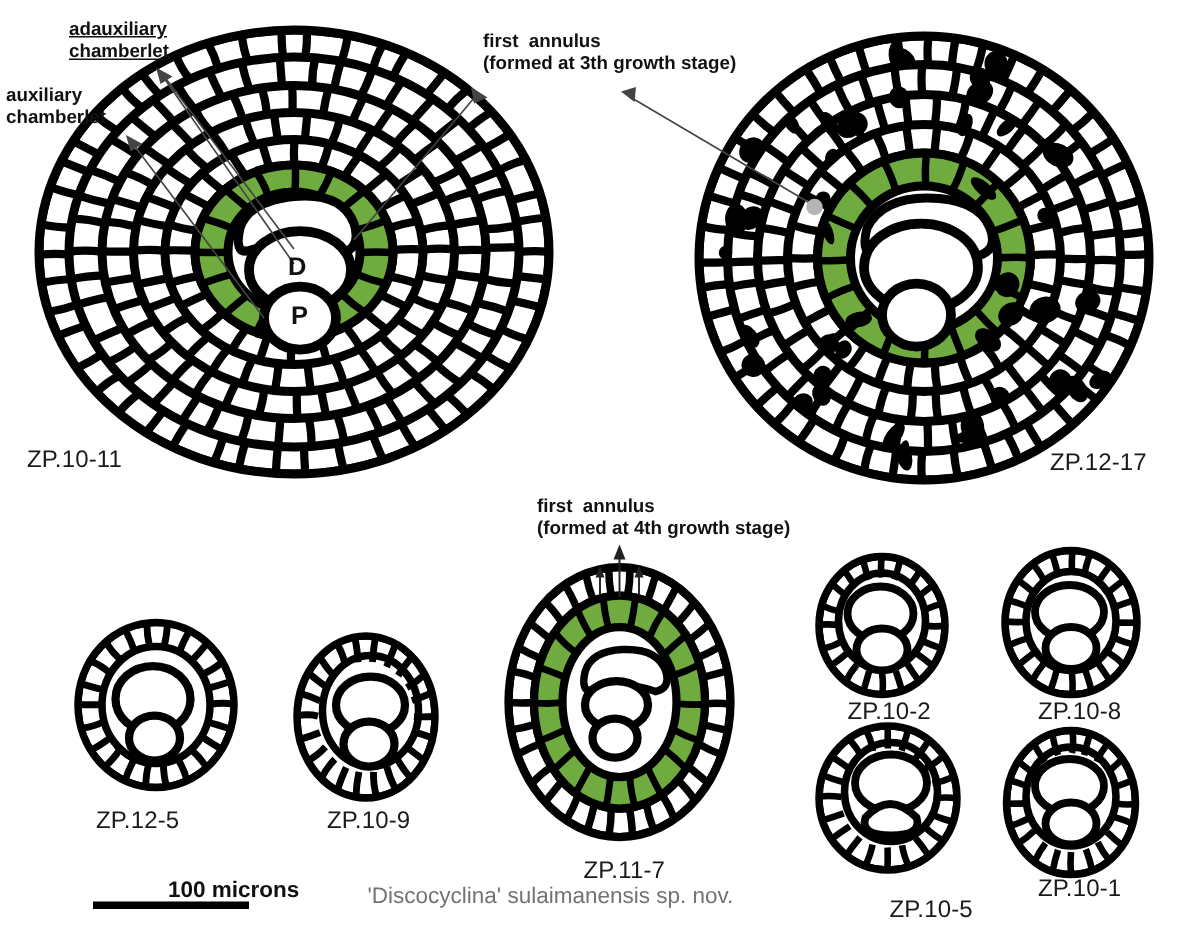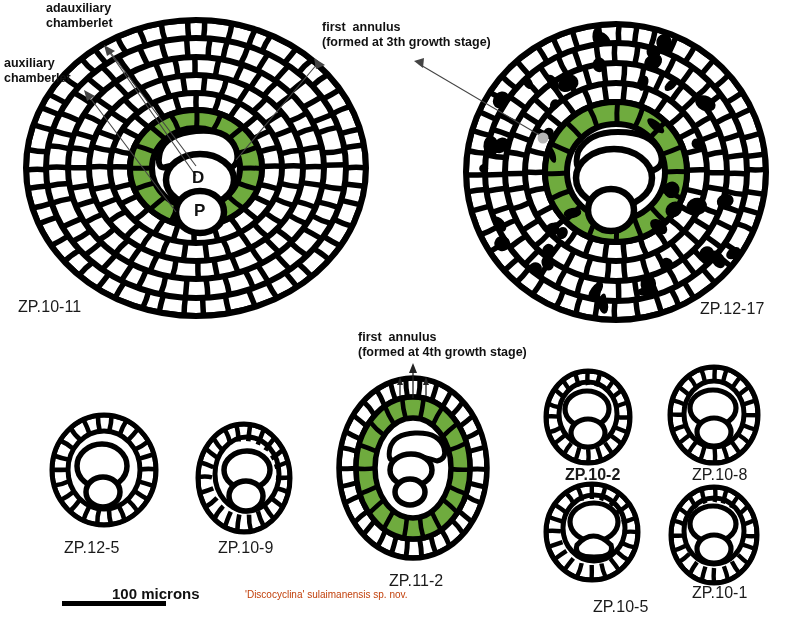--- a/index.html
+++ b/index.html
@@ -7,21 +7,21 @@
   body{
     width:786px;height:632px;position:relative;overflow:hidden;
     font-family:"Liberation Sans","DejaVu Sans",sans-serif;
     color:#111;
   }
   #plate{position:absolute;left:0;top:0;width:786px;height:632px;}
   .lbl{position:absolute;white-space:pre;line-height:1.22;}
   .ann{font-size:12.5px;font-weight:bold;color:#111;}
   .spec{font-size:16px;color:#1a1a1a;letter-spacing:.1px;}
   .scaletxt{font-size:15px;font-weight:bold;color:#111;}
-  .caption{font-size:10px;color:#c2410c;}
+  .caption{font-size:15px;color:#737373;}
   .scalebar{position:absolute;background:#000;}
   svg{display:block;}
 </style>
 </head>
 <body>
 
 <div id="plate">
 
   <svg id="art" width="786" height="632" viewBox="0 0 786 632" xmlns="http://www.w3.org/2000/svg">
     <defs>
@@ -805,41 +805,41 @@
       <path d="M413 363 l-4 10 l8 0 z" fill="#222" stroke="none"></path>
       <path d="M400 396 L400 381" stroke="#222" stroke-width="1.3"></path>
       <path d="M400 377 l-3 8 l6 0 z" fill="#222" stroke="none"></path>
       <path d="M426 396 L426 381" stroke="#222" stroke-width="1.3"></path>
       <path d="M426 377 l-3 8 l6 0 z" fill="#222" stroke="none"></path>
 
       <circle cx="543" cy="138" r="5.5" fill="#b5b5b5" stroke="none"></circle>
     </g>
   </svg>
 
-  <div class="lbl ann" style="left:46px;top:1px;">adauxiliary
+  <div class="lbl ann" style="left:46px;top:12px;text-decoration:underline;">adauxiliary
 chamberlet</div>
 
   <div class="lbl ann" style="left:4px;top:56px;">auxiliary
 chamberlet</div>
 
   <div class="lbl ann" style="left:322px;top:20px;">first  annulus
 (formed at 3th growth stage)</div>
 
   <div class="lbl ann" style="left:358px;top:330px;">first  annulus
 (formed at 4th growth stage)</div>
 
   <div class="lbl" style="left:192px;top:168px;font-size:17px;font-weight:bold;">D</div>
   <div class="lbl" style="left:194px;top:201px;font-size:17px;font-weight:bold;">P</div>
 
   <div class="lbl spec" style="left:18px;top:297px;">ZP.10-11</div>
   <div class="lbl spec" style="left:700px;top:299px;">ZP.12-17</div>
   <div class="lbl spec" style="left:64px;top:538px;">ZP.12-5</div>
   <div class="lbl spec" style="left:218px;top:538px;">ZP.10-9</div>
-  <div class="lbl spec" style="left:389px;top:571px;">ZP.11-2</div>
-  <div class="lbl spec" style="left:565px;top:465px;font-weight:bold;">ZP.10-2</div>
+  <div class="lbl spec" style="left:389px;top:571px;">ZP.11-7</div>
+  <div class="lbl spec" style="left:565px;top:465px;">ZP.10-2</div>
   <div class="lbl spec" style="left:692px;top:465px;">ZP.10-8</div>
   <div class="lbl spec" style="left:569px;top:597px;margin-left:24px;">ZP.10-5</div>
   <div class="lbl spec" style="left:692px;top:583px;">ZP.10-1</div>
 
   <div class="lbl scaletxt" style="left:64px;top:585px;margin-left:48px;">100 microns</div>
   <div class="scalebar" style="left:62px;top:601px;width:104px;height:5px;"></div>
 
   <div class="lbl caption" style="left:245px;top:589px;">'Discocyclina' sulaimanensis sp. nov.</div>
 
 </div>

